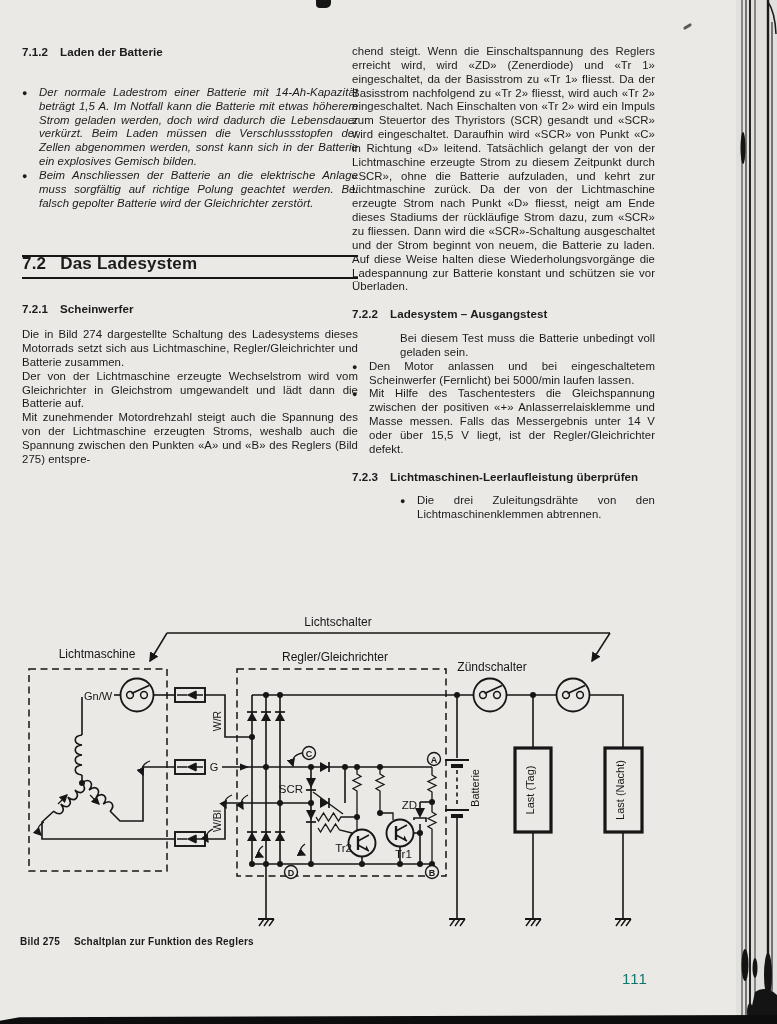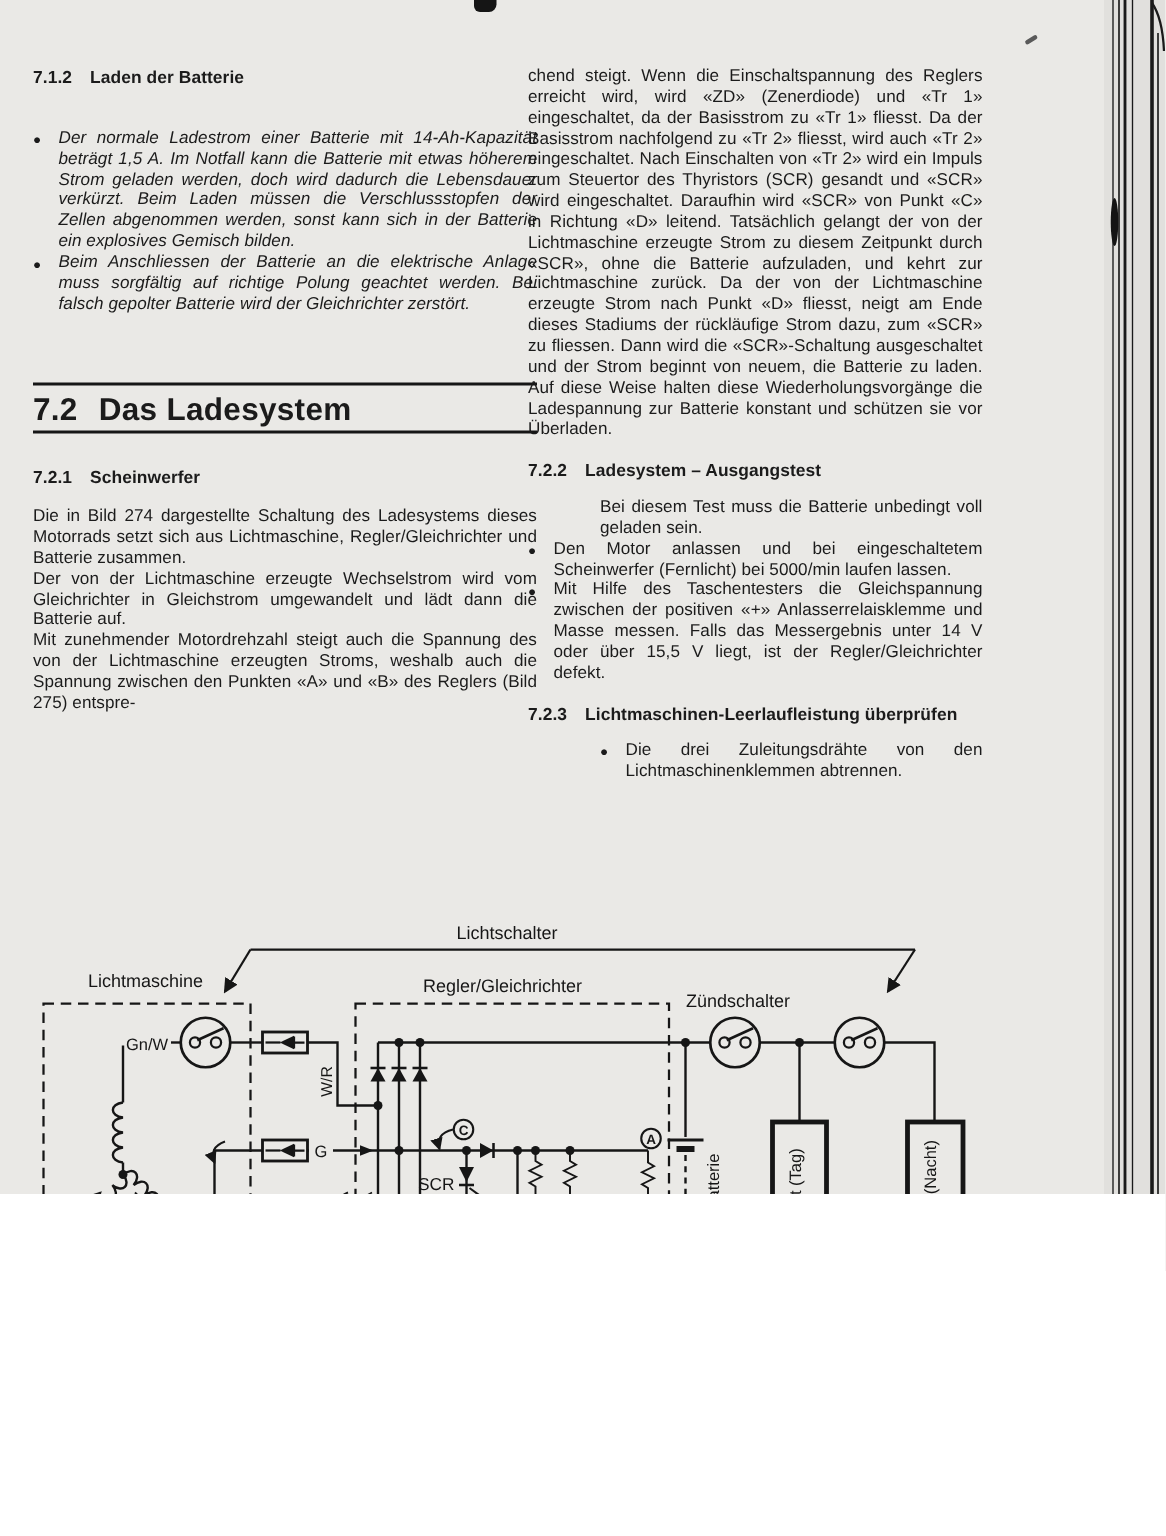--- a/index.html
+++ b/index.html
@@ -1,33 +1,33 @@
 <!DOCTYPE html>
 <html><head>
 <meta charset="utf-8">
 <style>
   html,body{margin:0;padding:0;}
   .page{
-    position:relative;width:777px;height:796px;overflow:hidden;
+    position:relative;width:777px;height:1024px;overflow:hidden;
     background:#eae9e6;color:#1b1b1b;
     font-family:"Liberation Sans", sans-serif;
   }
   .col{position:absolute;font-size:11.4px;line-height:13.85px;letter-spacing:.05px;}
   .col-left{left:22px;top:45px;width:336px;}
   .col-right{left:352px;top:45px;width:303px;}
   p{margin:0;text-align:justify;}
   .h-small{margin:0;font-size:11.6px;font-weight:bold;}
   .hnum{margin-right:12px;}
   .bullets{list-style:none;margin:0;padding:0;}
   .bullets li{position:relative;padding-left:17px;text-align:justify;margin:0;}
   .bullets li::before{content:"●";position:absolute;left:0;top:1px;font-size:9px;}
   .mt17{margin-top:27px;font-style:italic;} .mt13{margin-top:13px;} .mt11{margin-top:11px;margin-left:48px;}
   .rule-block{margin-top:45px;}
   .rule{height:2px;background:#161616;}
-  .h-large{margin:10px 0 6px 0;font-size:21px;font-weight:bold;letter-spacing:.2px;}
+  .h-large{margin:0 0 6px 0;font-size:17px;font-weight:bold;letter-spacing:.2px;}
   .hnum2{margin-right:14px;}
   .s721h{margin-top:23px;}
   .body721{margin-top:12px;}
   .caption{position:absolute;left:20px;top:936px;font-size:10px;font-weight:bold;letter-spacing:.2px;}
   .cap-num{margin-right:14px;}
   .pagenum{position:absolute;left:622px;top:970px;font-size:15px;letter-spacing:1px;color:#0f766e;}
   .diagram-svg{position:absolute;left:8px;top:598px;}
   .binding-svg{position:absolute;left:733px;top:0;}
   .blob-top{position:absolute;left:316px;top:0;width:15px;height:8px;background:#151515;border-radius:0 0 5px 4px;}
   .speck{position:absolute;left:683px;top:25px;width:9px;height:3px;background:#5a5a5a;transform:rotate(-32deg);border-radius:2px;}

